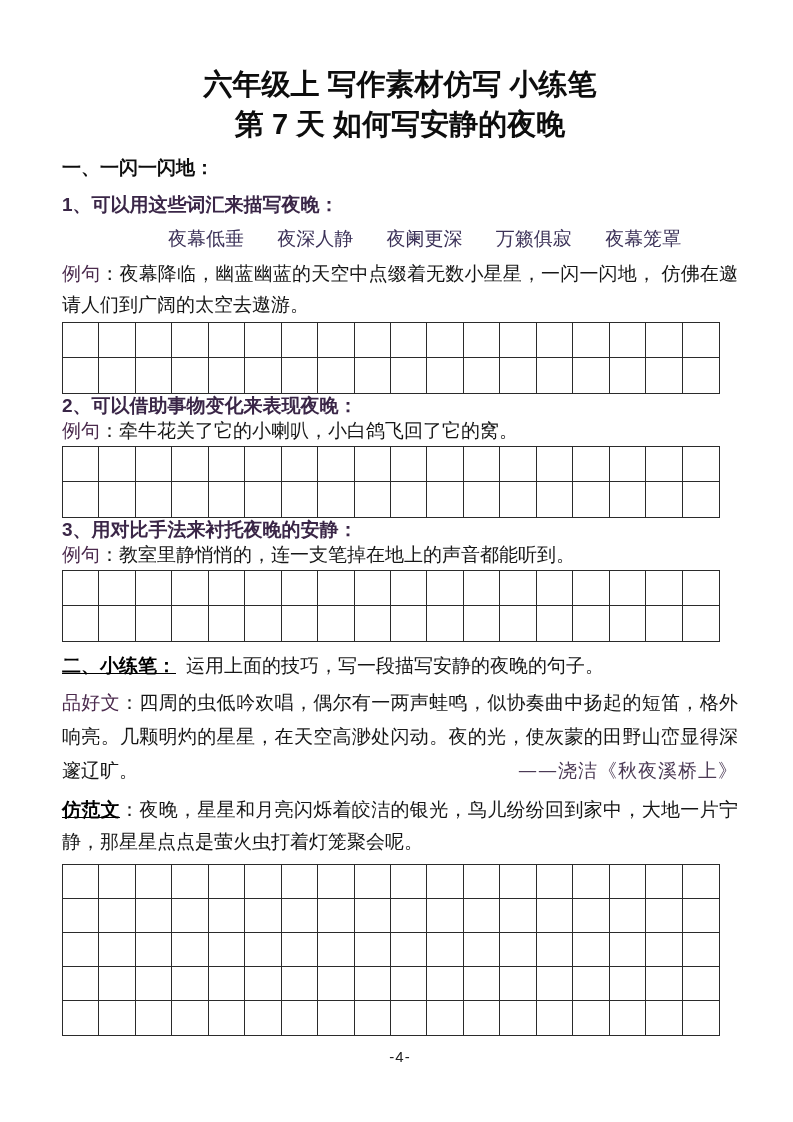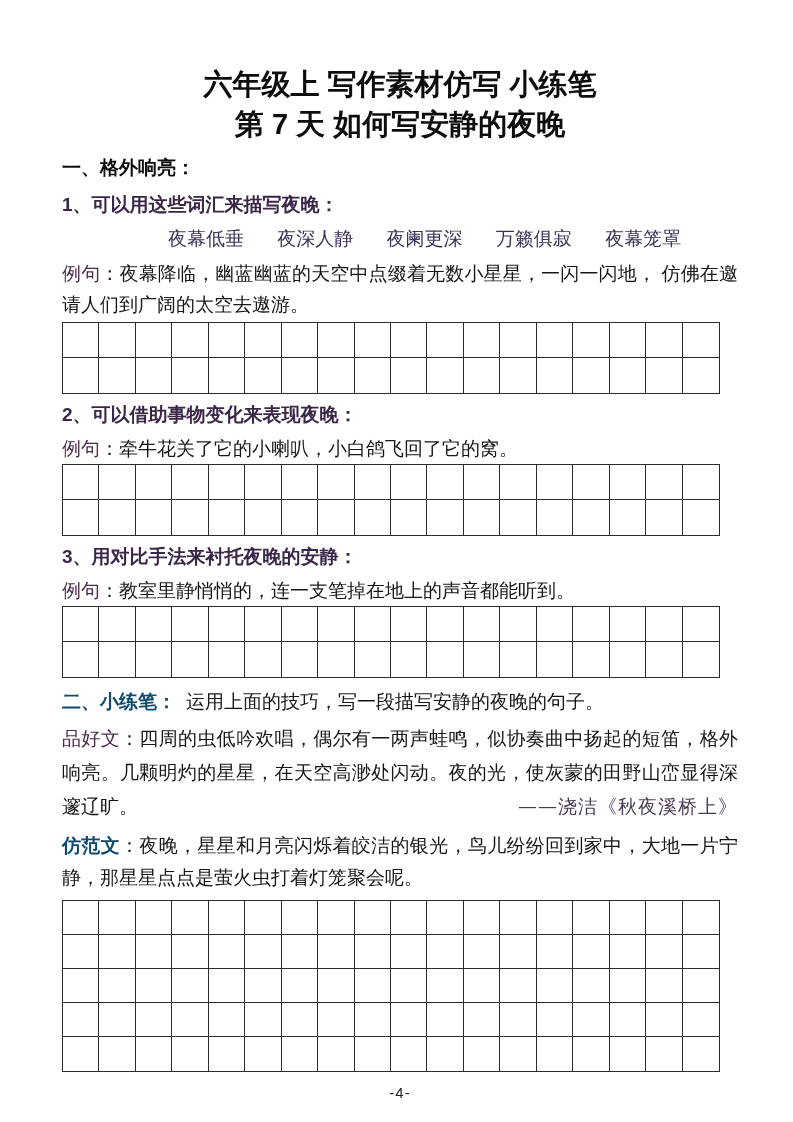--- a/index.html
+++ b/index.html
@@ -36,46 +36,46 @@
     color: #0d0d0d;
   }
 
   .tip-heading {
     font-size: 19px;
     font-weight: bold;
     line-height: 24px;
     color: #3a2647;
   }
   .mt13 { margin-top: 13px; }
-  .mt9  { margin-top: 9px;  }
+  .mt9  {  }
 
   .vocab-row {
     margin-top: 10px;
     padding-left: 106px;
     font-size: 19px;
     line-height: 24px;
     color: #3c3258;
   }
   .vocab-row span { margin-right: 28px; }
   .vocab-row span:last-child { margin-right: 0; text-align: center; }
 
   .para {
     font-size: 19px;
     line-height: 31px;
     text-align: justify;
     color: #161616;
     position: relative;
   }
-  .para.single { line-height: 26px; margin-top: 9px; }
+  .para.single { line-height: 26px; }
   .para.first  { margin-top: 7px; }
   .para.sample { margin-top: 8px; line-height: 34px; }
   .para.imitation { margin-top: 6px; line-height: 32px; }
 
   .label-purple { font-weight: normal; color: #4b2a4d; }
-  .label-black  { font-weight: bold; color: #0c4a6e; }
+  .label-black  { font-weight: bold; color: #000000; text-decoration: underline; }
   .heading-rest { margin-left: 10px; font-weight: normal; color: #161616; }
 
   .attribution {
     position: absolute;
     right: 0;
     bottom: 1px;
     font-family: "DejaVu Serif", "Liberation Serif", serif;
     font-size: 19px;
     color: #4b3a55;
     letter-spacing: 1px;
@@ -108,21 +108,21 @@
 </style>
 </head>
 <body>
 
 <div class="page">
   <div class="content">
 
     <div class="title">六年级上 写作素材仿写 小练笔</div>
     <div class="title">第 7 天 如何写安静的夜晚</div>
 
-    <div class="h2">一、格外响亮：</div>
+    <div class="h2">一、一闪一闪地：</div>
 
     <div class="tip-heading mt13">1、可以用这些词汇来描写夜晚：</div>
     <div class="vocab-row">
       <span>夜幕低垂</span>
       <span>夜深人静</span>
       <span>夜阑更深</span>
       <span>万籁俱寂</span>
       <span>夜幕笼罩</span>
     </div>
     <p class="para first"><span class="label-purple">例句</span><span>：夜幕降临，幽蓝幽蓝的天空中点缀着无数小星星，一闪一闪地， 仿佛在邀请人们到广阔的太空去遨游。</span></p>

